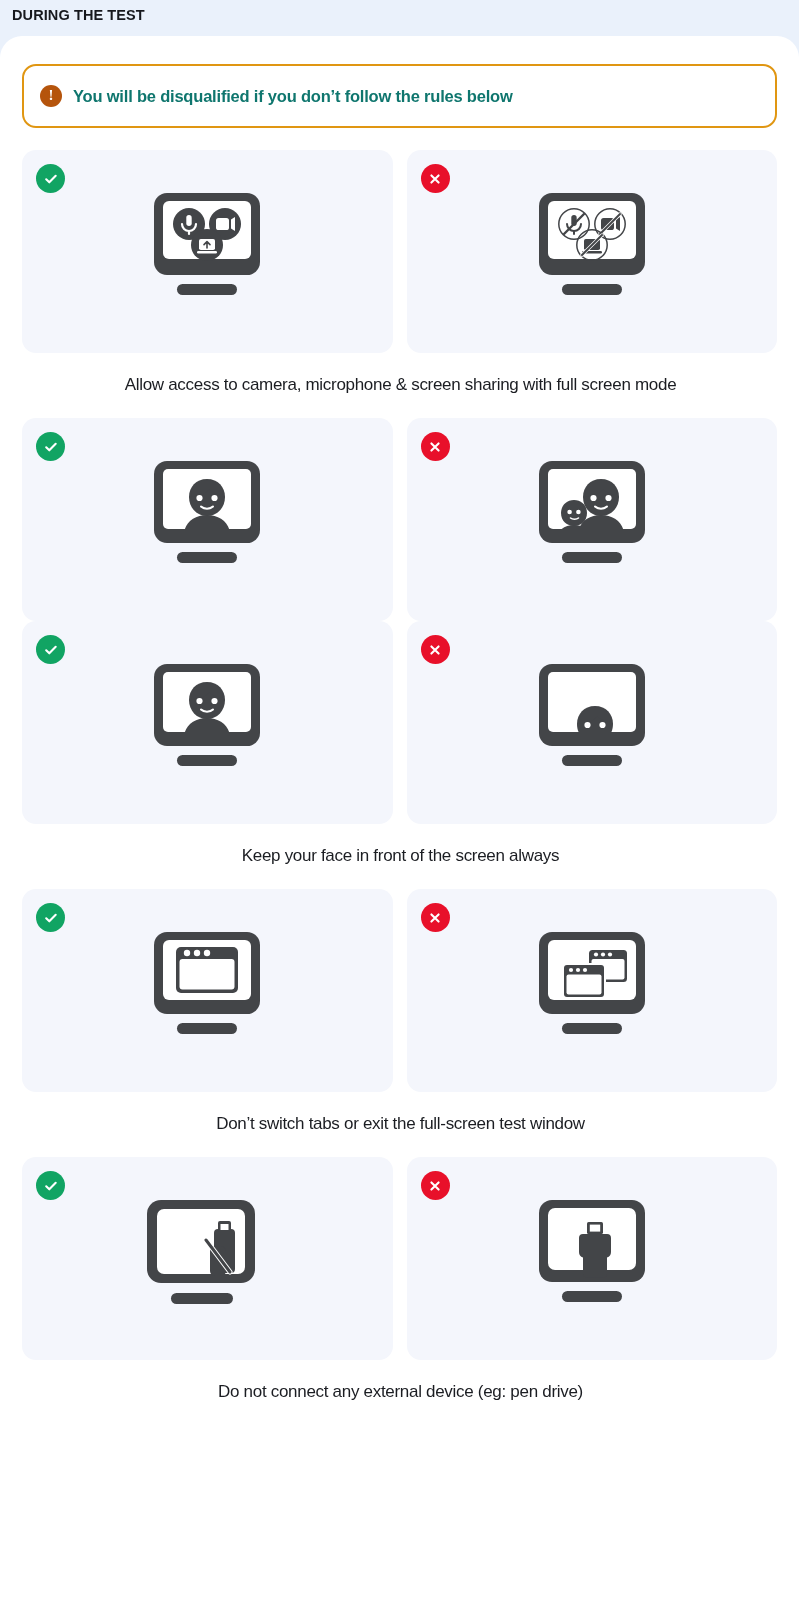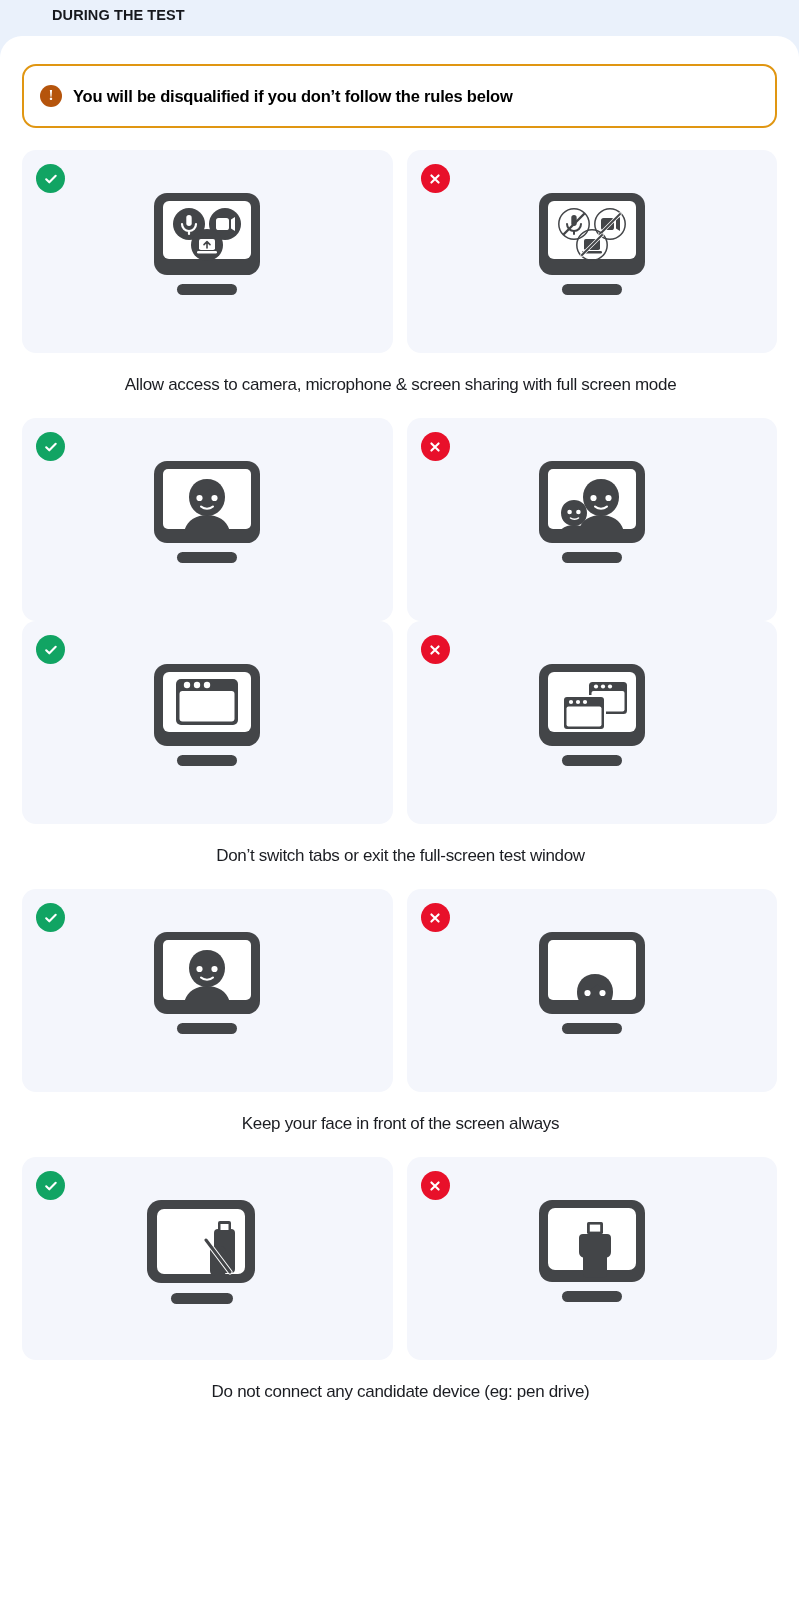--- a/index.html
+++ b/index.html
@@ -10,21 +10,20 @@
     background: #eaf1fb;
     font-family: "Liberation Sans", sans-serif;
     overflow: hidden;
   }
 
   .page {
     position: relative;
     width: 799px;
     height: 1600px;
     background: #eaf1fb;
-    padding-left: 40px;
   }
 
   
   .header {
     height: 36px;
     padding: 6px 12px 0 12px;
     background: #eaf1fb;
   }
   .header-title {
     font-size: 14.5px;
@@ -66,21 +65,21 @@
     color: #ffffff;
     font-size: 15px;
     font-weight: bold;
     line-height: 21px;
     text-align: center;
     flex: none;
     font-family: "Liberation Serif", serif;
   }
   .warn-text {
     font-size: 16.5px;
-    color: #000000;
+    color: #0f766e;
     font-weight: 600;
     letter-spacing: -0.2px;
   }
 
   
   .rules { margin-top: 22px; }
 
   .rule { margin-bottom: 0; }
 
   .rule-cards {
@@ -264,20 +263,73 @@
         <div class="rule-cards">
 
           <div class="card">
             <div class="badge ok">
               <svg width="16" height="16" viewBox="0 0 16 16">
                 <path d="M3.2 8.3 L6.3 11.3 L12.7 4.8" fill="none" stroke="#fff" stroke-width="2.1" stroke-linecap="round" stroke-linejoin="round"></path>
               </svg>
             </div>
             <svg width="150" height="130" viewBox="0 0 150 130">
               <rect x="22" y="6" width="106" height="82" rx="13" fill="#434548"></rect>
+              <rect x="31" y="14" width="88" height="60" rx="5" fill="#fff"></rect>
+              <clipPath id="scr3a">
+                  <rect x="31" y="14" width="88" height="60" rx="5"></rect>
+                </clipPath>
+              <g clip-path="url(#scr3a)">
+                <path d="M75 24 c-11 0-18 8-18 18 c0 11 8 19 18 19 c10 0 18-8 18-19 c0-10-7-18-18-18 Z" fill="#434548"></path>
+                <path d="M59 41 c0-10 7-16 16-16 c9 0 16 6 16 14 c-5 1-10-1-14-5 c-3 5-10 8-18 7 Z" fill="#434548"></path>
+                <circle cx="67.5" cy="43" r="3.1" fill="#fff"></circle>
+                <circle cx="82.5" cy="43" r="3.1" fill="#fff"></circle>
+                <path d="M69 51.5 a7 4.4 0 0 0 12 0" fill="none" stroke="#fff" stroke-width="2" stroke-linecap="round"></path>
+                <path d="M52 80 c0-12 10-20 23-20 c13 0 23 8 23 20 Z" fill="#434548"></path>
+              </g>
+              <rect x="45" y="97" width="60" height="11" rx="5.5" fill="#434548"></rect>
+            </svg>
+          </div>
+
+          <div class="card">
+            <div class="badge bad">
+              <svg width="16" height="16" viewBox="0 0 16 16">
+                <path d="M4.4 4.4 L11.6 11.6 M11.6 4.4 L4.4 11.6" fill="none" stroke="#fff" stroke-width="2.1" stroke-linecap="round"></path>
+              </svg>
+            </div>
+            <svg width="150" height="130" viewBox="0 0 150 130">
+              <rect x="22" y="6" width="106" height="82" rx="13" fill="#434548"></rect>
+              <rect x="31" y="14" width="88" height="60" rx="5" fill="#fff"></rect>
+              <clipPath id="scr3b">
+                  <rect x="31" y="14" width="88" height="60" rx="5"></rect>
+                </clipPath>
+              <g clip-path="url(#scr3b)">
+                <path d="M78 48 c-11 0-18 8-18 18 c0 11 8 19 18 19 c10 0 18-8 18-19 c0-10-7-18-18-18 Z" fill="#434548"></path>
+                <path d="M62 65 c0-10 7-16 16-16 c9 0 16 6 16 14 c-5 1-10-1-14-5 c-3 5-10 8-18 7 Z" fill="#434548"></path>
+                <circle cx="70.5" cy="67" r="3.1" fill="#fff"></circle>
+                <circle cx="85.5" cy="67" r="3.1" fill="#fff"></circle>
+              </g>
+              <rect x="45" y="97" width="60" height="11" rx="5.5" fill="#434548"></rect>
+            </svg>
+          </div>
+
+        </div>
+        <div class="rule-caption">Keep your face in front of the screen always</div>
+      </div>
+
+      <div class="rule">
+        <div class="rule-cards">
+
+          <div class="card">
+            <div class="badge ok">
+              <svg width="16" height="16" viewBox="0 0 16 16">
+                <path d="M3.2 8.3 L6.3 11.3 L12.7 4.8" fill="none" stroke="#fff" stroke-width="2.1" stroke-linecap="round" stroke-linejoin="round"></path>
+              </svg>
+            </div>
+            <svg width="150" height="130" viewBox="0 0 150 130">
+              <rect x="22" y="6" width="106" height="82" rx="13" fill="#434548"></rect>
               <rect x="31" y="14" width="88" height="60" rx="6" fill="#fff"></rect>
               <rect x="44" y="21" width="62" height="46" rx="5" fill="#434548"></rect>
               <rect x="47.5" y="33" width="55" height="30.5" rx="3" fill="#fff"></rect>
               <circle cx="55" cy="27" r="3.2" fill="#fff"></circle>
               <circle cx="65" cy="27" r="3.2" fill="#fff"></circle>
               <circle cx="75" cy="27" r="3.2" fill="#fff"></circle>
               <rect x="45" y="97" width="60" height="11" rx="5.5" fill="#434548"></rect>
             </svg>
           </div>
 
@@ -311,73 +363,20 @@
 
       <div class="rule">
         <div class="rule-cards">
 
           <div class="card">
             <div class="badge ok">
               <svg width="16" height="16" viewBox="0 0 16 16">
                 <path d="M3.2 8.3 L6.3 11.3 L12.7 4.8" fill="none" stroke="#fff" stroke-width="2.1" stroke-linecap="round" stroke-linejoin="round"></path>
               </svg>
             </div>
-            <svg width="150" height="130" viewBox="0 0 150 130">
-              <rect x="22" y="6" width="106" height="82" rx="13" fill="#434548"></rect>
-              <rect x="31" y="14" width="88" height="60" rx="5" fill="#fff"></rect>
-              <clipPath id="scr3a">
-                  <rect x="31" y="14" width="88" height="60" rx="5"></rect>
-                </clipPath>
-              <g clip-path="url(#scr3a)">
-                <path d="M75 24 c-11 0-18 8-18 18 c0 11 8 19 18 19 c10 0 18-8 18-19 c0-10-7-18-18-18 Z" fill="#434548"></path>
-                <path d="M59 41 c0-10 7-16 16-16 c9 0 16 6 16 14 c-5 1-10-1-14-5 c-3 5-10 8-18 7 Z" fill="#434548"></path>
-                <circle cx="67.5" cy="43" r="3.1" fill="#fff"></circle>
-                <circle cx="82.5" cy="43" r="3.1" fill="#fff"></circle>
-                <path d="M69 51.5 a7 4.4 0 0 0 12 0" fill="none" stroke="#fff" stroke-width="2" stroke-linecap="round"></path>
-                <path d="M52 80 c0-12 10-20 23-20 c13 0 23 8 23 20 Z" fill="#434548"></path>
-              </g>
-              <rect x="45" y="97" width="60" height="11" rx="5.5" fill="#434548"></rect>
-            </svg>
-          </div>
-
-          <div class="card">
-            <div class="badge bad">
-              <svg width="16" height="16" viewBox="0 0 16 16">
-                <path d="M4.4 4.4 L11.6 11.6 M11.6 4.4 L4.4 11.6" fill="none" stroke="#fff" stroke-width="2.1" stroke-linecap="round"></path>
-              </svg>
-            </div>
-            <svg width="150" height="130" viewBox="0 0 150 130">
-              <rect x="22" y="6" width="106" height="82" rx="13" fill="#434548"></rect>
-              <rect x="31" y="14" width="88" height="60" rx="5" fill="#fff"></rect>
-              <clipPath id="scr3b">
-                  <rect x="31" y="14" width="88" height="60" rx="5"></rect>
-                </clipPath>
-              <g clip-path="url(#scr3b)">
-                <path d="M78 48 c-11 0-18 8-18 18 c0 11 8 19 18 19 c10 0 18-8 18-19 c0-10-7-18-18-18 Z" fill="#434548"></path>
-                <path d="M62 65 c0-10 7-16 16-16 c9 0 16 6 16 14 c-5 1-10-1-14-5 c-3 5-10 8-18 7 Z" fill="#434548"></path>
-                <circle cx="70.5" cy="67" r="3.1" fill="#fff"></circle>
-                <circle cx="85.5" cy="67" r="3.1" fill="#fff"></circle>
-              </g>
-              <rect x="45" y="97" width="60" height="11" rx="5.5" fill="#434548"></rect>
-            </svg>
-          </div>
-
-        </div>
-        <div class="rule-caption">Keep your face in front of the screen always</div>
-      </div>
-
-      <div class="rule">
-        <div class="rule-cards">
-
-          <div class="card">
-            <div class="badge ok">
-              <svg width="16" height="16" viewBox="0 0 16 16">
-                <path d="M3.2 8.3 L6.3 11.3 L12.7 4.8" fill="none" stroke="#fff" stroke-width="2.1" stroke-linecap="round" stroke-linejoin="round"></path>
-              </svg>
-            </div>
             <svg width="160" height="130" viewBox="0 0 160 130">
               <rect x="20" y="6" width="108" height="83" rx="14" fill="#434548"></rect>
               <rect x="30" y="15" width="88" height="65" rx="7" fill="#fff"></rect>
               <g>
                 <rect x="87" y="35" width="21" height="44" rx="4" fill="#434548"></rect>
                 <rect x="91" y="27" width="13" height="11" rx="2" fill="#434548"></rect>
                 <rect x="93.5" y="30" width="8" height="6" fill="#fff"></rect>
                 <rect x="83" y="52" width="16" height="30" rx="5" fill="#434548"></rect>
                 <path d="M79 46 L103 78" stroke="#fff" stroke-width="5" stroke-linecap="round"></path>
                 <path d="M79 46 L103 78" stroke="#434548" stroke-width="3" stroke-linecap="round"></path>
@@ -396,18 +395,18 @@
               <rect x="22" y="6" width="106" height="82" rx="13" fill="#434548"></rect>
               <rect x="31" y="14" width="88" height="62" rx="7" fill="#fff"></rect>
               <rect x="70" y="28" width="16" height="12" rx="1.6" fill="#434548"></rect>
               <rect x="72.8" y="30.6" width="10.4" height="7" fill="#fff"></rect>
               <path d="M66 40 h24 a4 4 0 0 1 4 4 v14 a6 6 0 0 1 -4 5.6 v16 a4 4 0 0 1 -4 4 h-16 a4 4 0 0 1 -4 -4 v-16 a6 6 0 0 1 -4 -5.6 v-14 a4 4 0 0 1 4 -4 Z" fill="#434548"></path>
               <rect x="45" y="97" width="60" height="11" rx="5.5" fill="#434548"></rect>
             </svg>
           </div>
 
         </div>
-        <div class="rule-caption">Do not connect any candidate device (eg: pen drive)</div>
+        <div class="rule-caption">Do not connect any external device (eg: pen drive)</div>
       </div>
 
     </div>
   </div>
 </div>
 
 </body></html>

